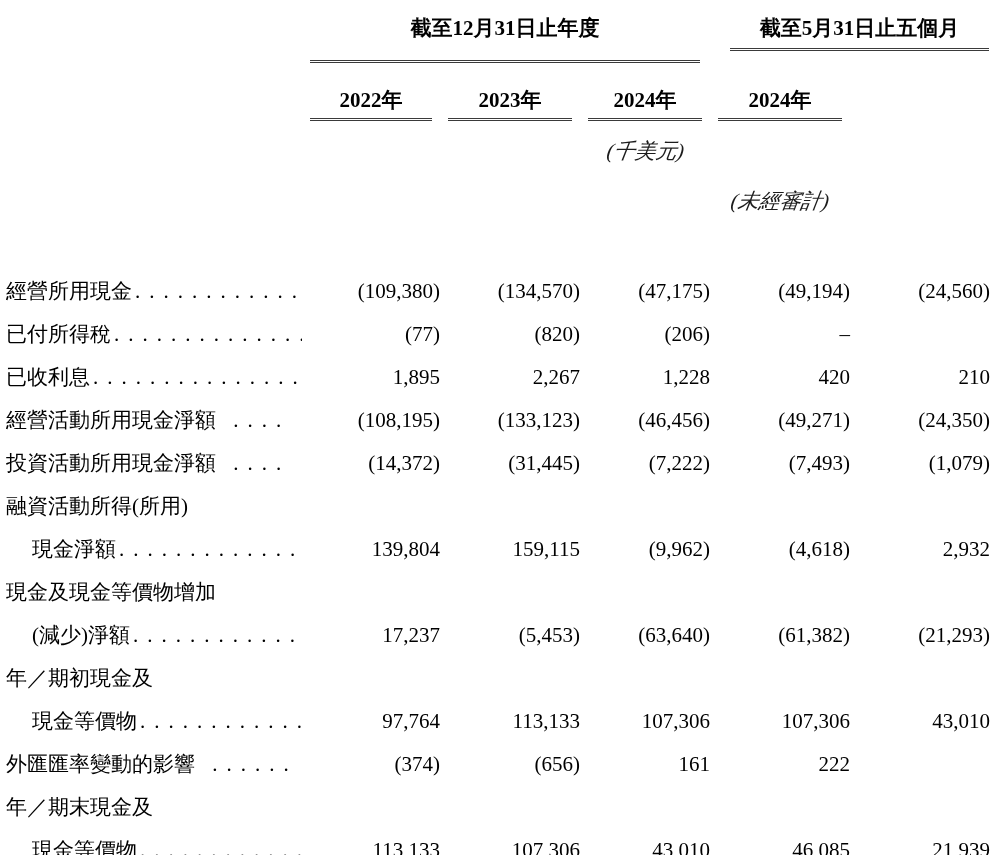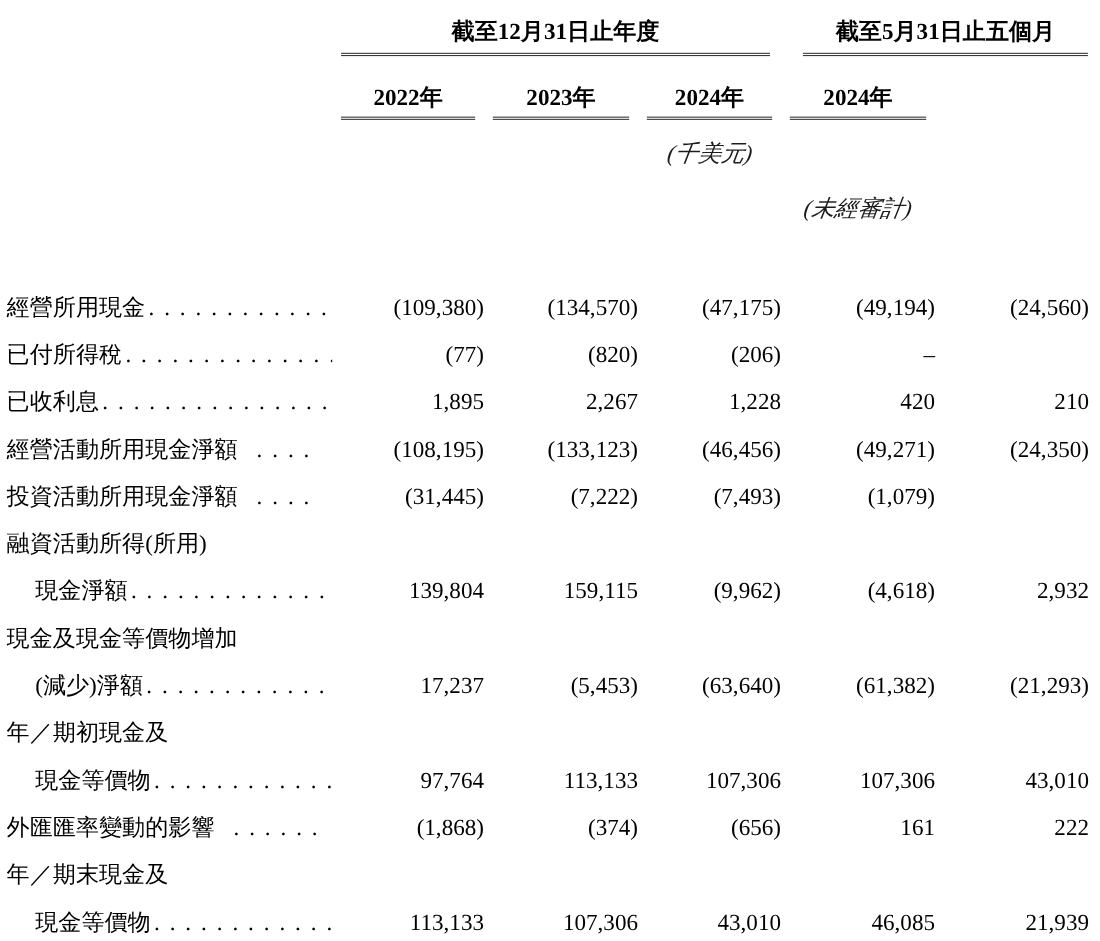--- a/index.html
+++ b/index.html
@@ -20,21 +20,21 @@
   }
   
   .hdr-groups{line-height:28px;}
   .group{
     font-weight:bold;
     text-align:center;
     padding-bottom:6px;
     border-bottom:3px double #3a3a3a;
   }
   .group.g1{grid-column:2/5;margin:0 10px 0 8px;}
-  .group.g2{grid-column:5/7;margin:0 1px 0 20px;}
+  .group.g2{grid-column:5/7;margin:0 1px 12px 20px;}
   
   .hdr-years{margin-top:24px;}
   .year-cell{padding:0;}
   .year-inner{
     margin:0 8px;
     text-align:center;
     font-weight:bold;
     line-height:26px;
     padding-bottom:5px;
     border-bottom:3px double #3a3a3a;
@@ -149,20 +149,21 @@
   <div class="val-cell">(108,195)</div>
         <div class="val-cell">(133,123)</div>
         <div class="val-cell">(46,456)</div>
         <div class="val-cell">(49,271)</div>
         <div class="val-cell">(24,350)</div>
       </div>
       <div class="grid data-row">
     <div class="label-cell">
       <span class="lbl">投資活動所用現金淨額</span><span class="leader"> ....</span>
     </div>
+  <div class="val-cell">(14,372)</div>
         <div class="val-cell">(31,445)</div>
         <div class="val-cell">(7,222)</div>
         <div class="val-cell">(7,493)</div>
         <div class="val-cell">(1,079)</div>
       </div>
       <div class="grid data-row">
     <div class="label-cell">
       <span class="lbl">融資活動所得(所用)</span><span class="leader"></span>
     </div>
   <div class="val-cell"></div>
@@ -218,21 +219,20 @@
   <div class="val-cell">97,764</div>
         <div class="val-cell">113,133</div>
         <div class="val-cell">107,306</div>
         <div class="val-cell">107,306</div>
         <div class="val-cell">43,010</div>
       </div>
       <div class="grid data-row">
     <div class="label-cell">
       <span class="lbl">外匯匯率變動的影響</span><span class="leader"> ......</span>
     </div>
-  <div class="val-cell">(1,868)</div>
         <div class="val-cell">(374)</div>
         <div class="val-cell">(656)</div>
         <div class="val-cell">161</div>
         <div class="val-cell">222</div>
       </div>
       <div class="grid data-row">
     <div class="label-cell">
       <span class="lbl">年／期末現金及</span><span class="leader"></span>
     </div>
   <div class="val-cell"></div>

